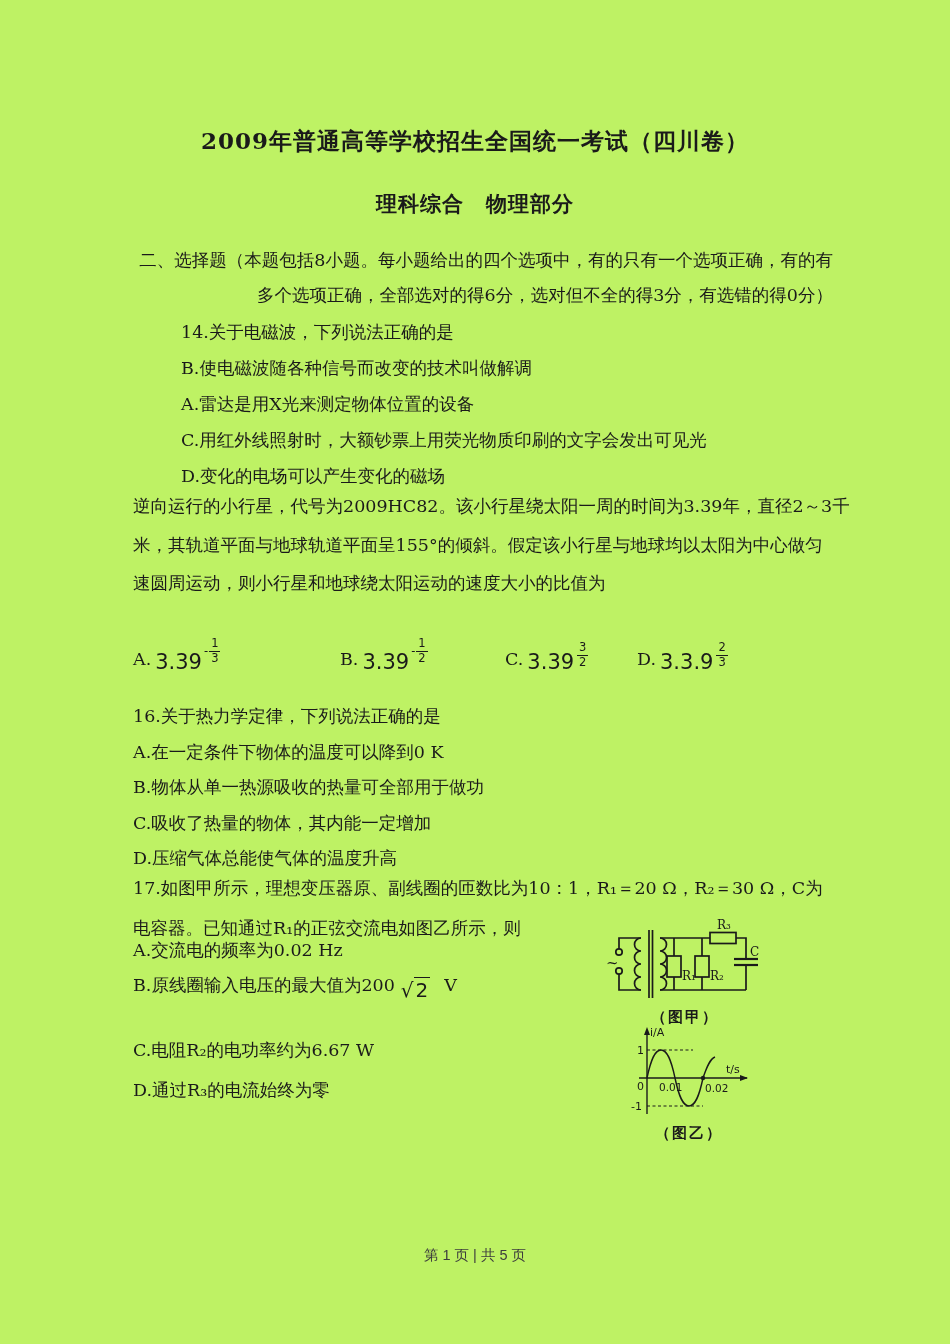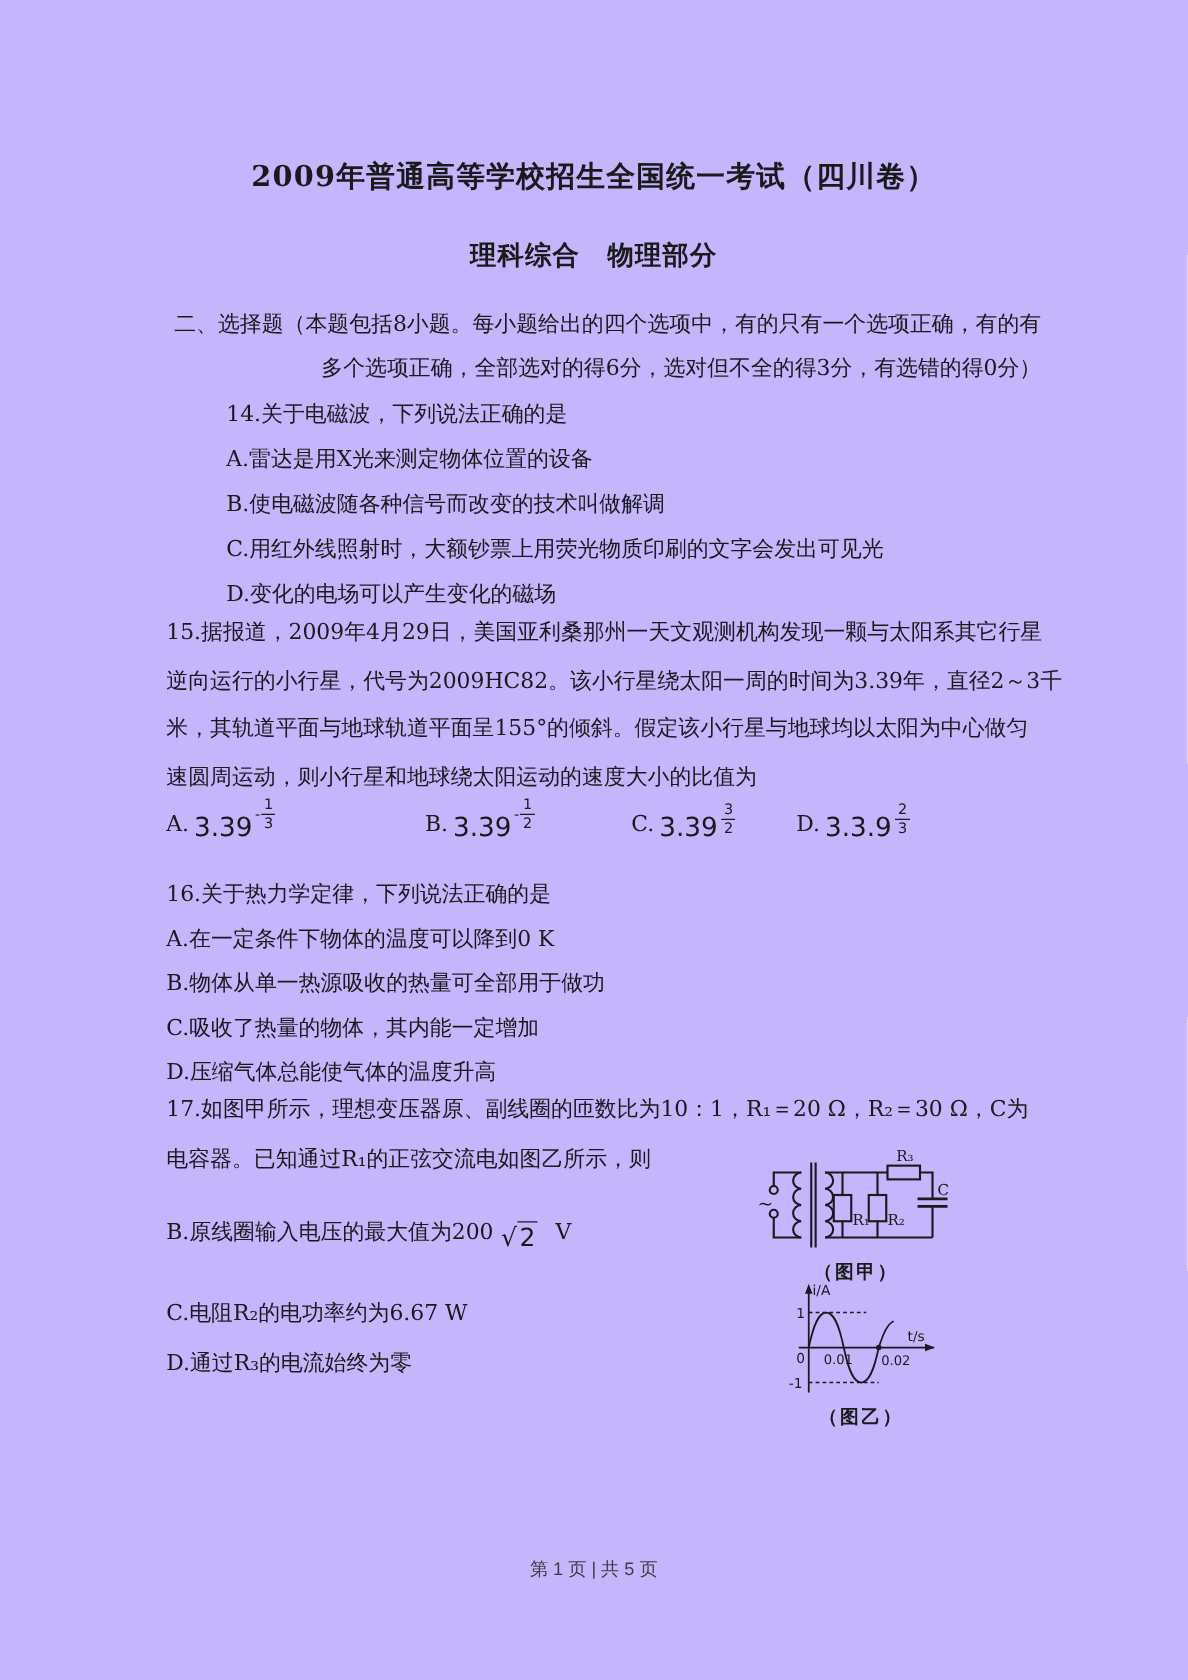--- a/index.html
+++ b/index.html
@@ -1,17 +1,17 @@
 <!DOCTYPE html>
 <html><head>
 <meta charset="utf-8">
 <style>
   html,body { margin:0; padding:0; background:#ffffff; }
   body { font-family: "DejaVu Serif", "Liberation Serif", serif; color:#1a1a1a; }
-  .page { position:relative; width:950px; height:1344px; background:#c4b5fd; overflow:hidden; }
+  .page { position:relative; width:950px; height:1344px; background:#bef264; overflow:hidden; }
 
   .title { position:absolute; left:0; top:126px; width:950px; text-align:center;
            font-size:23px; font-weight:bold; letter-spacing:1px; }
   .subtitle { position:absolute; left:0; top:190px; width:950px; text-align:center;
            font-size:21px; font-weight:bold; letter-spacing:1px; }
 
   .block { position:absolute; left:133px; width:700px; font-size:17.5px; }
   .block .ln { white-space:nowrap; }
 
   .intro .ln { line-height:35px;text-align:right; }
@@ -55,28 +55,27 @@
   <div class="title">2009年普通高等学校招生全国统一考试（四川卷）</div>
   <div class="subtitle">理科综合　物理部分</div>
 
   <div class="block intro" style="top:243px;">
     <div class="ln">二、选择题（本题包括8小题。每小题给出的四个选项中，有的只有一个选项正确，有的有</div>
     <div class="ln">多个选项正确，全部选对的得6分，选对但不全的得3分，有选错的得0分）</div>
   </div>
 
   <div class="block q14" style="top:314px;margin-left:48px;">
     <div class="ln">14.关于电磁波，下列说法正确的是</div>
+    <div class="ln">B.使电磁波随各种信号而改变的技术叫做解调</div>
     <div class="ln">A.雷达是用X光来测定物体位置的设备</div>
-    <div class="ln">B.使电磁波随各种信号而改变的技术叫做解调</div>
     <div class="ln">C.用红外线照射时，大额钞票上用荧光物质印刷的文字会发出可见光</div>
     <div class="ln">D.变化的电场可以产生变化的磁场</div>
   </div>
 
   <div class="block q15" style="top:487px;">
-    <div class="ln">15.据报道，2009年4月29日，美国亚利桑那州一天文观测机构发现一颗与太阳系其它行星</div>
     <div class="ln">逆向运行的小行星，代号为2009HC82。该小行星绕太阳一周的时间为3.39年，直径2～3千</div>
     <div class="ln">米，其轨道平面与地球轨道平面呈155°的倾斜。假定该小行星与地球均以太阳为中心做匀</div>
     <div class="ln">速圆周运动，则小行星和地球绕太阳运动的速度大小的比值为</div>
   </div>
 
   <div class="opt15-row">
     <span class="opt15" style="left:0;">
       <span class="letter">A.</span><span class="m-base">3.39</span><span class="sup">
           <span class="sign">-</span>
           <span class="frac">
@@ -118,20 +117,23 @@
     <div class="ln">16.关于热力学定律，下列说法正确的是</div>
     <div class="ln">A.在一定条件下物体的温度可以降到0 K</div>
     <div class="ln">B.物体从单一热源吸收的热量可全部用于做功</div>
     <div class="ln">C.吸收了热量的物体，其内能一定增加</div>
     <div class="ln">D.压缩气体总能使气体的温度升高</div>
   </div>
 
   <div class="block q17" style="top:868px;">
     <div class="ln">17.如图甲所示，理想变压器原、副线圈的匝数比为10：1，R₁＝20 Ω，R₂＝30 Ω，C为</div>
     <div class="ln">电容器。已知通过R₁的正弦交流电如图乙所示，则</div>
+  </div>
+  <div class="block" style="top:938px; font-size:17.5px;">
+    <div class="ln">A.交流电的频率为0.02 Hz</div>
   </div>
   <div class="block" style="top:972px; font-size:17.5px;">
     <span class="ln">B.原线圈输入电压的最大值为200</span><span class="sqrt-wrap">√<span class="radicand">2</span></span><span class="unit">V</span>
   </div>
   <div class="block" style="top:1038px; font-size:17.5px;">
     <div class="ln">C.电阻R₂的电功率约为6.67 W</div>
   </div>
   <div class="block" style="top:1078px; font-size:17.5px;">
     <div class="ln">D.通过R₃的电流始终为零</div>
   </div>

